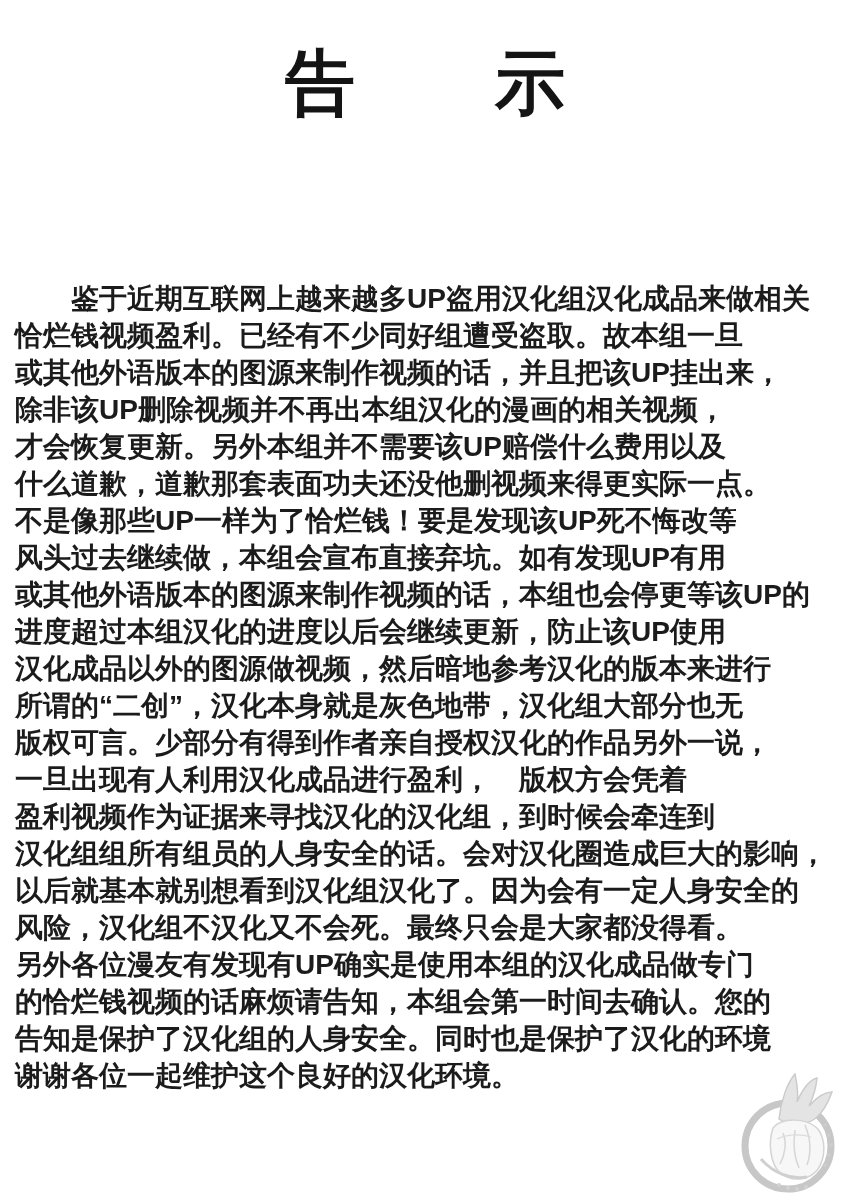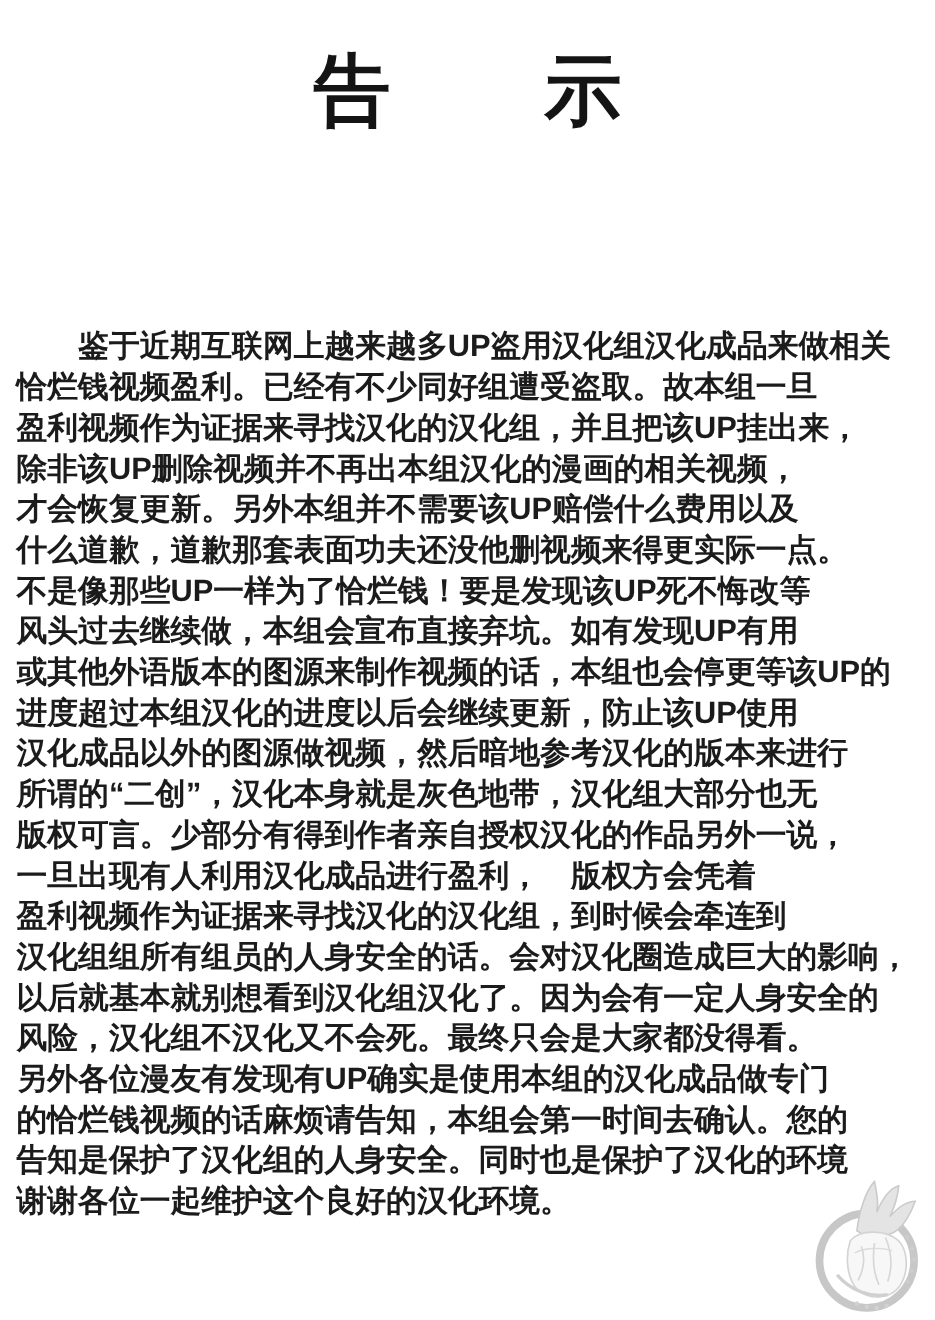--- a/index.html
+++ b/index.html
@@ -34,21 +34,20 @@
   }
   .content {
     position: absolute;
     top: 280px;
     left: 15px;
     right: 0;
     color: #1b1b1b;
     font-size: 28px;
     line-height: 37px;
     font-weight: bold;
-    margin-top: 16px;
   }
   .line {
     white-space: pre;
     height: 37px;
   }
   .watermark {
     position: absolute;
     right: 2px;
     bottom: 2px;
     width: 115px;
@@ -60,21 +59,21 @@
 </head>
 <body>
 
 <div class="page">
 
   <h1 class="title">告示</h1>
 
   <div class="content">
       <div class="line">　　鉴于近期互联网上越来越多UP盗用汉化组汉化成品来做相关</div>
       <div class="line">恰烂钱视频盈利。已经有不少同好组遭受盗取。故本组一旦</div>
-      <div class="line">盈利视频作为证据来寻找汉化的汉化组，并且把该UP挂出来，</div>
+      <div class="line">或其他外语版本的图源来制作视频的话，并且把该UP挂出来，</div>
       <div class="line">除非该UP删除视频并不再出本组汉化的漫画的相关视频，</div>
       <div class="line">才会恢复更新。另外本组并不需要该UP赔偿什么费用以及</div>
       <div class="line">什么道歉，道歉那套表面功夫还没他删视频来得更实际一点。</div>
       <div class="line">不是像那些UP一样为了恰烂钱！要是发现该UP死不悔改等</div>
       <div class="line">风头过去继续做，本组会宣布直接弃坑。如有发现UP有用</div>
       <div class="line">或其他外语版本的图源来制作视频的话，本组也会停更等该UP的</div>
       <div class="line">进度超过本组汉化的进度以后会继续更新，防止该UP使用</div>
       <div class="line">汉化成品以外的图源做视频，然后暗地参考汉化的版本来进行</div>
       <div class="line">所谓的“二创”，汉化本身就是灰色地带，汉化组大部分也无</div>
       <div class="line">版权可言。少部分有得到作者亲自授权汉化的作品另外一说，</div>

